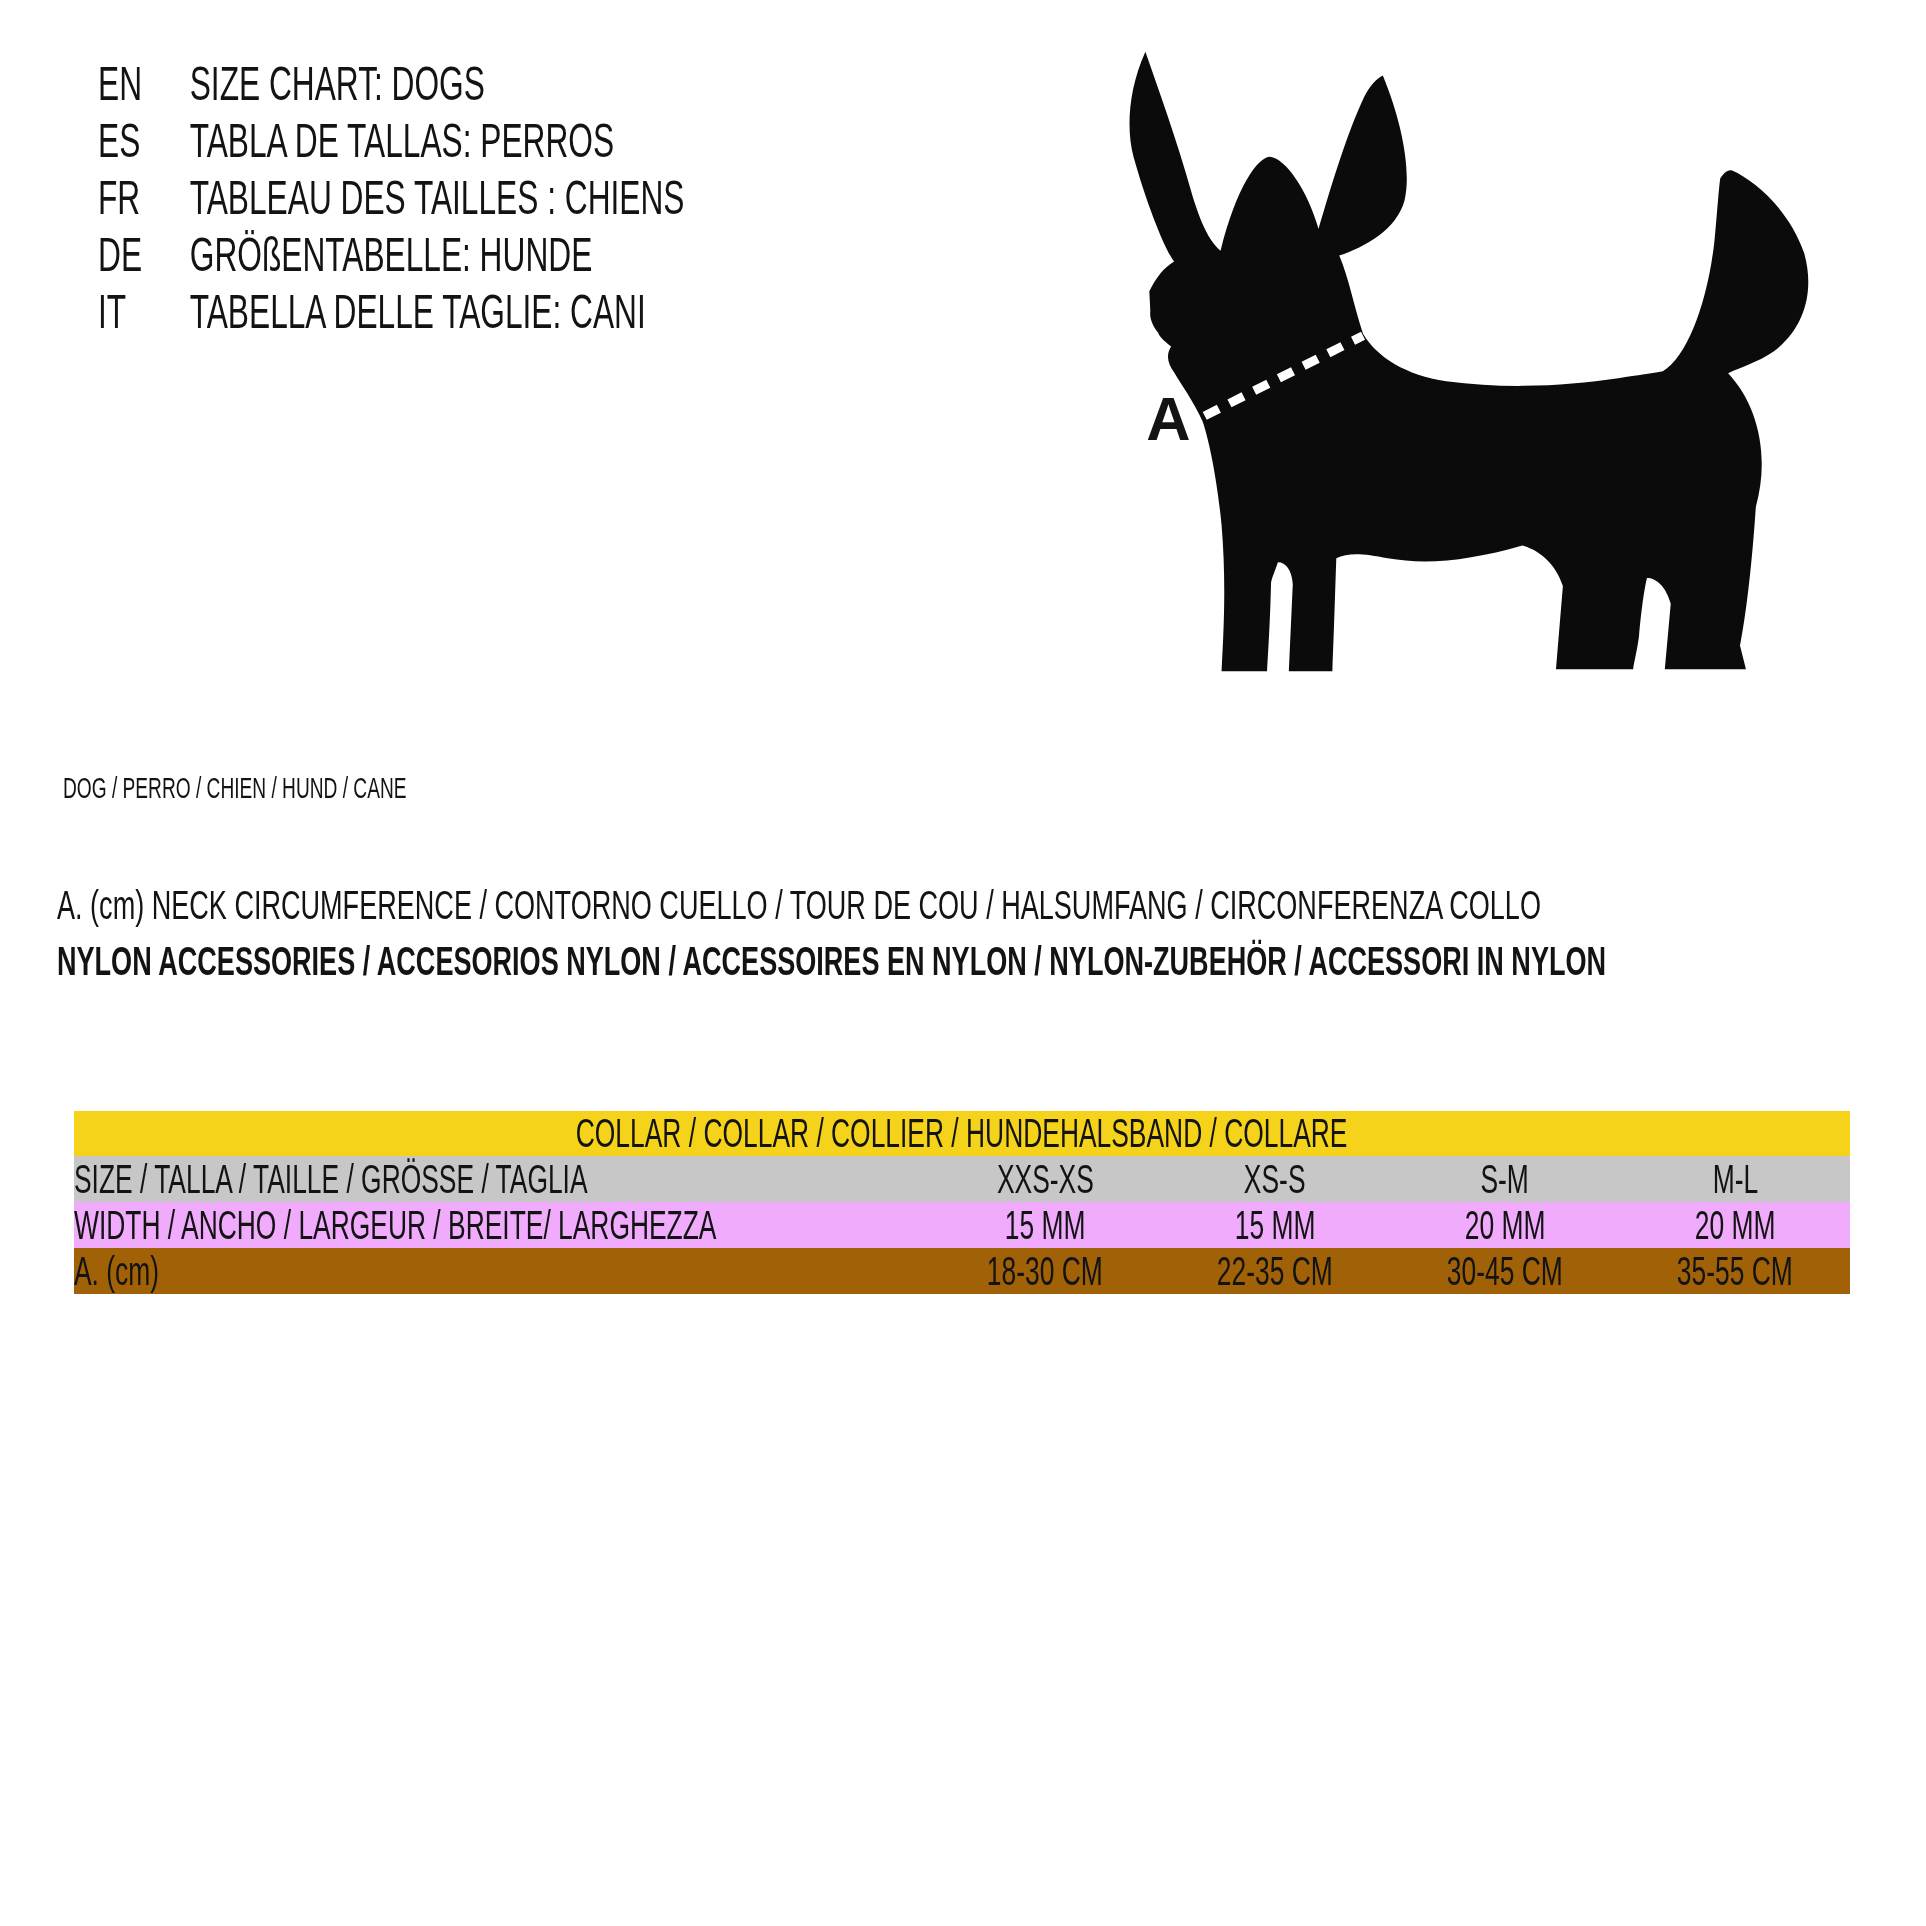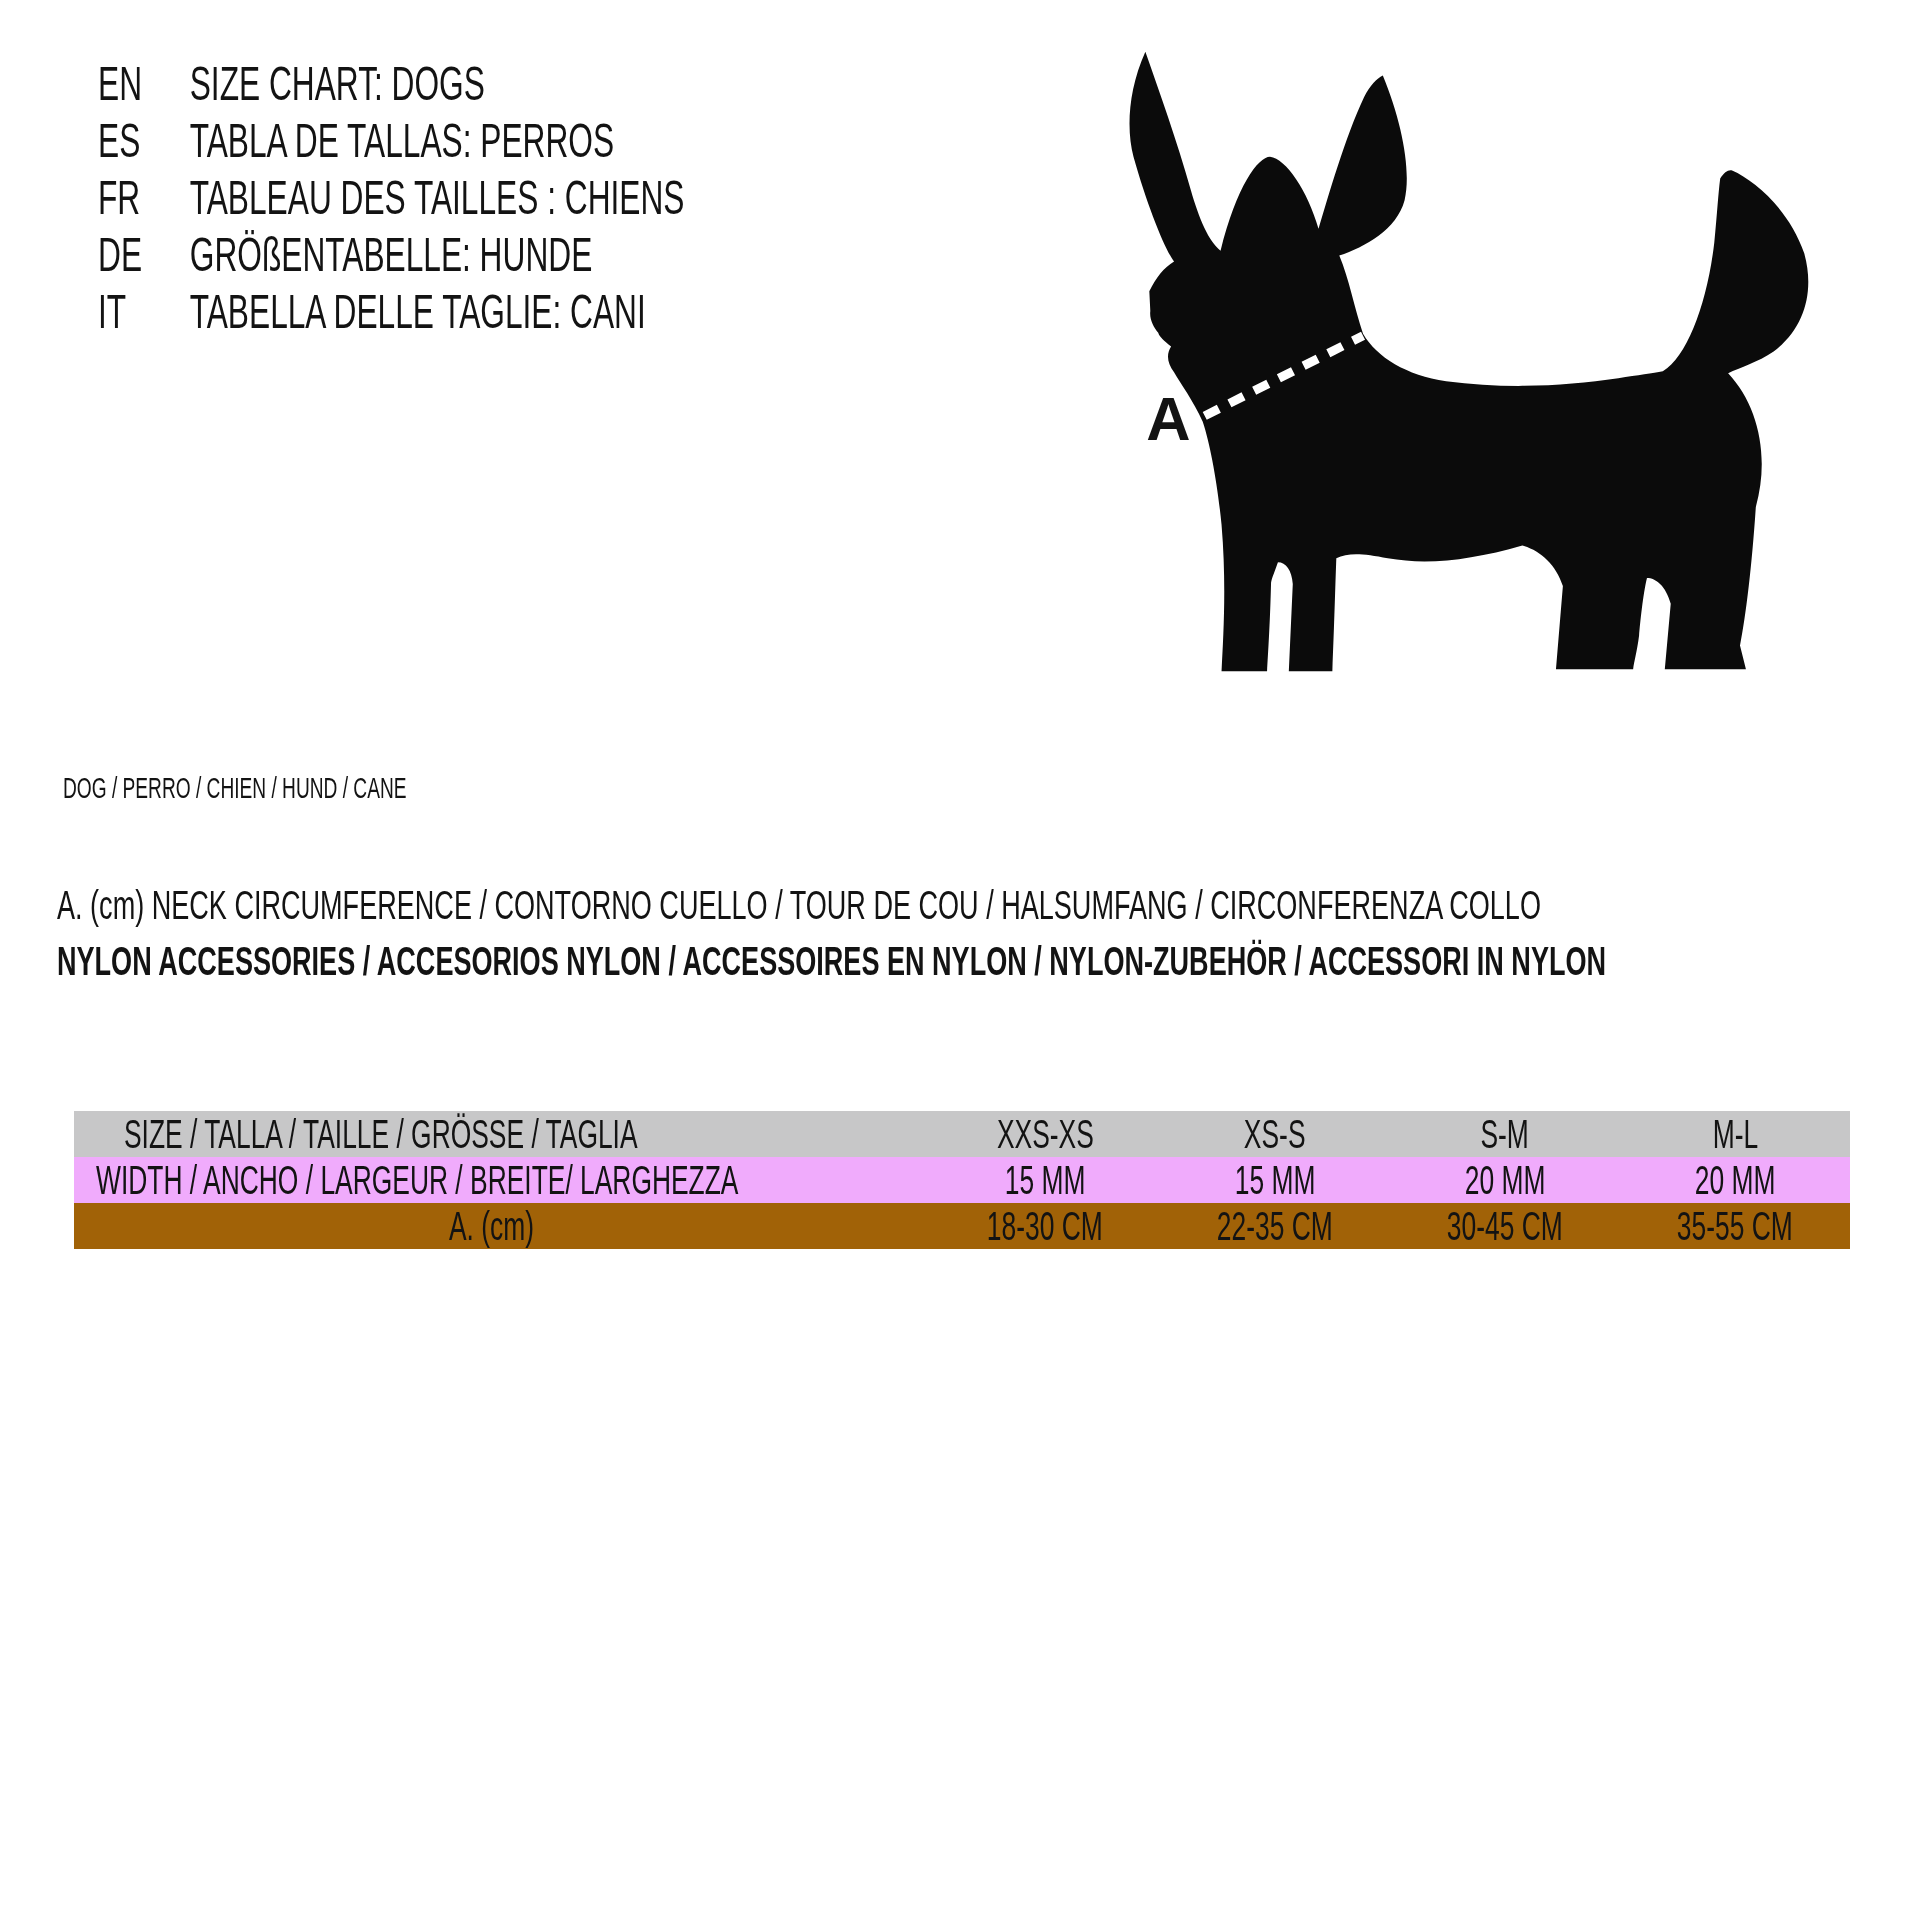--- a/index.html
+++ b/index.html
@@ -33,21 +33,21 @@
     border-collapse:collapse;table-layout:fixed;
   }
   .size-table td,.size-table th{
     padding:0;margin:0;border:0;vertical-align:middle;
     font-size:40px;font-weight:400;overflow:hidden;
   }
   .size-table .row-title{height:44px;background:#F4D31A;text-align:center;font-weight:700;}
   .size-table .row-size{height:46px;background:#C7C7C8;}
   .size-table .row-width{height:46px;background:#f0abfc;}
   .size-table .row-acm{height:46px;background:#a16207;}
-  .size-table .lbl{text-align:center;padding-left:22px;}
+  .size-table .lbl{text-align:left;}
   .size-table .val{text-align:center;margin-top:16px;}
 </style>
 </head>
 <body>
 
 <div class="lang-block">
   <div class="lang-row">
     <span class="cx"><span class="lang-code">EN</span><span>SIZE CHART: DOGS</span></span>
   </div>
   <div class="lang-row">
@@ -135,20 +135,23 @@
 
 <table class="size-table">
   <colgroup>
     <col style="width:856px">
       <col style="width:230px">
       <col style="width:230px">
       <col style="width:230px">
       <col style="width:230px">
   </colgroup>
   <tbody>
+      <tr class="row-title">
+    <th colspan="5"><span class="cxc">COLLAR / COLLAR / COLLIER / HUNDEHALSBAND / COLLARE</span></th>
+  </tr>
   <tr class="row-size">
     <td class="lbl"><span class="cx">SIZE / TALLA / TAILLE / GRÖSSE / TAGLIA</span></td>
     <td class="val"><span class="cxc">XXS-XS</span></td>
     <td class="val"><span class="cxc">XS-S</span></td>
     <td class="val"><span class="cxc">S-M</span></td>
     <td class="val"><span class="cxc">M-L</span></td>
   </tr>
   <tr class="row-width">
     <td class="lbl"><span class="cx">WIDTH / ANCHO / LARGEUR / BREITE/ LARGHEZZA</span></td>
     <td class="val"><span class="cxc">15 MM</span></td>

